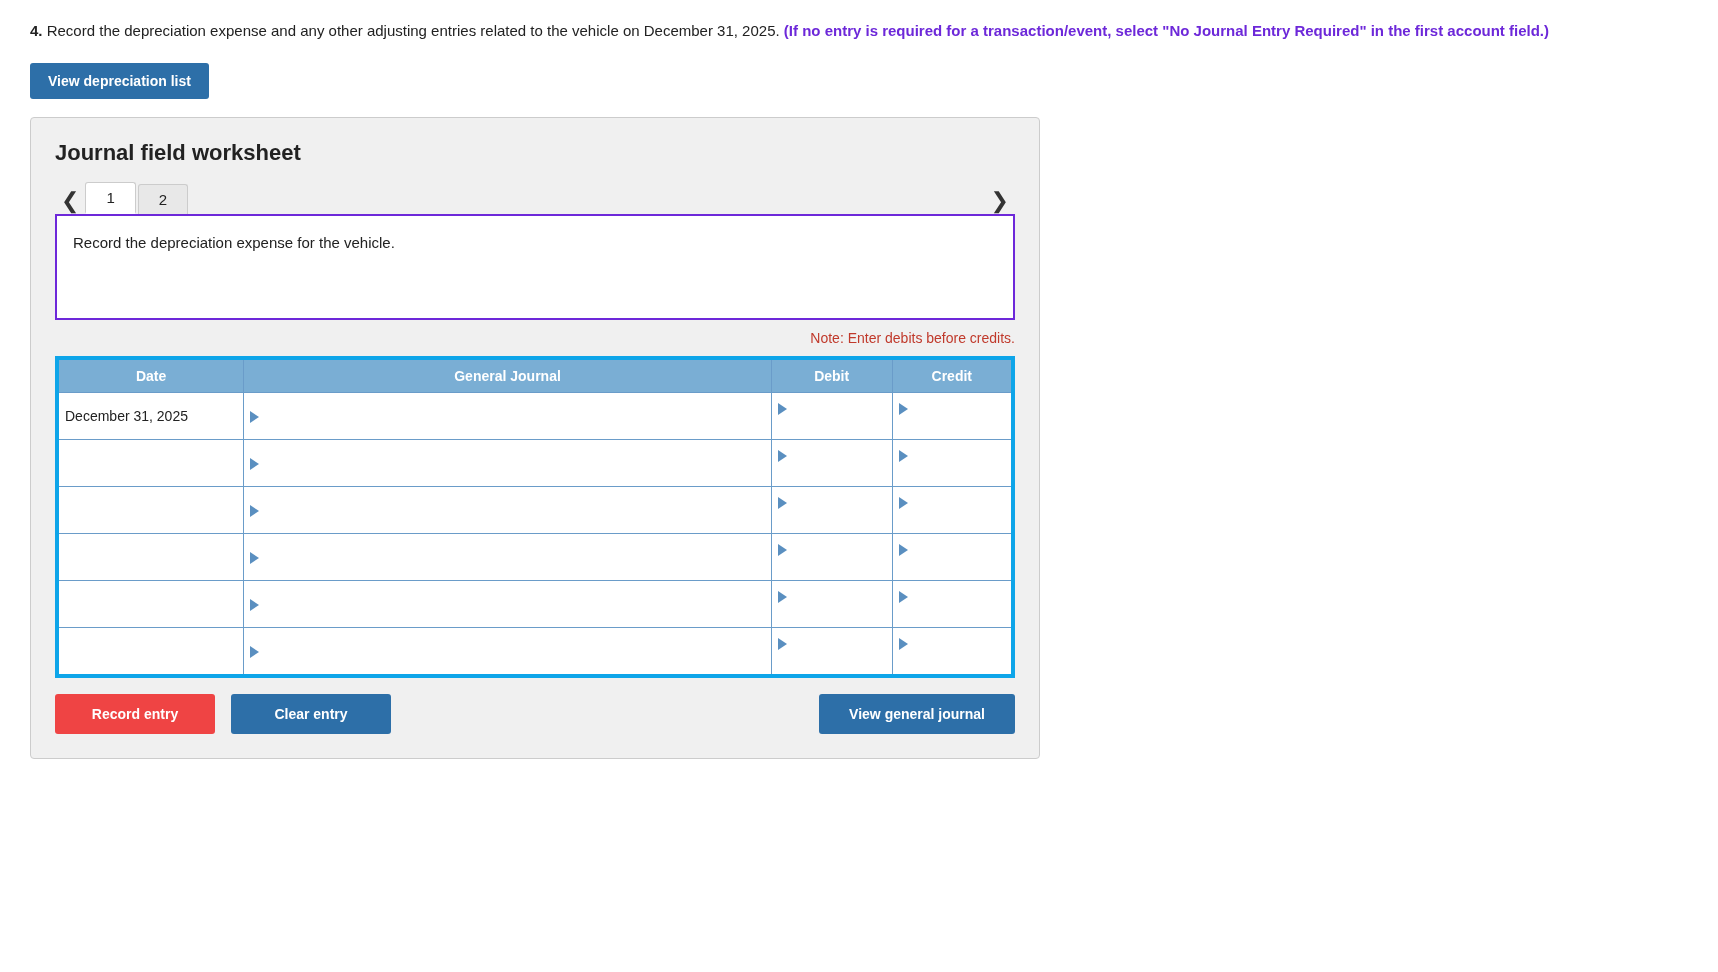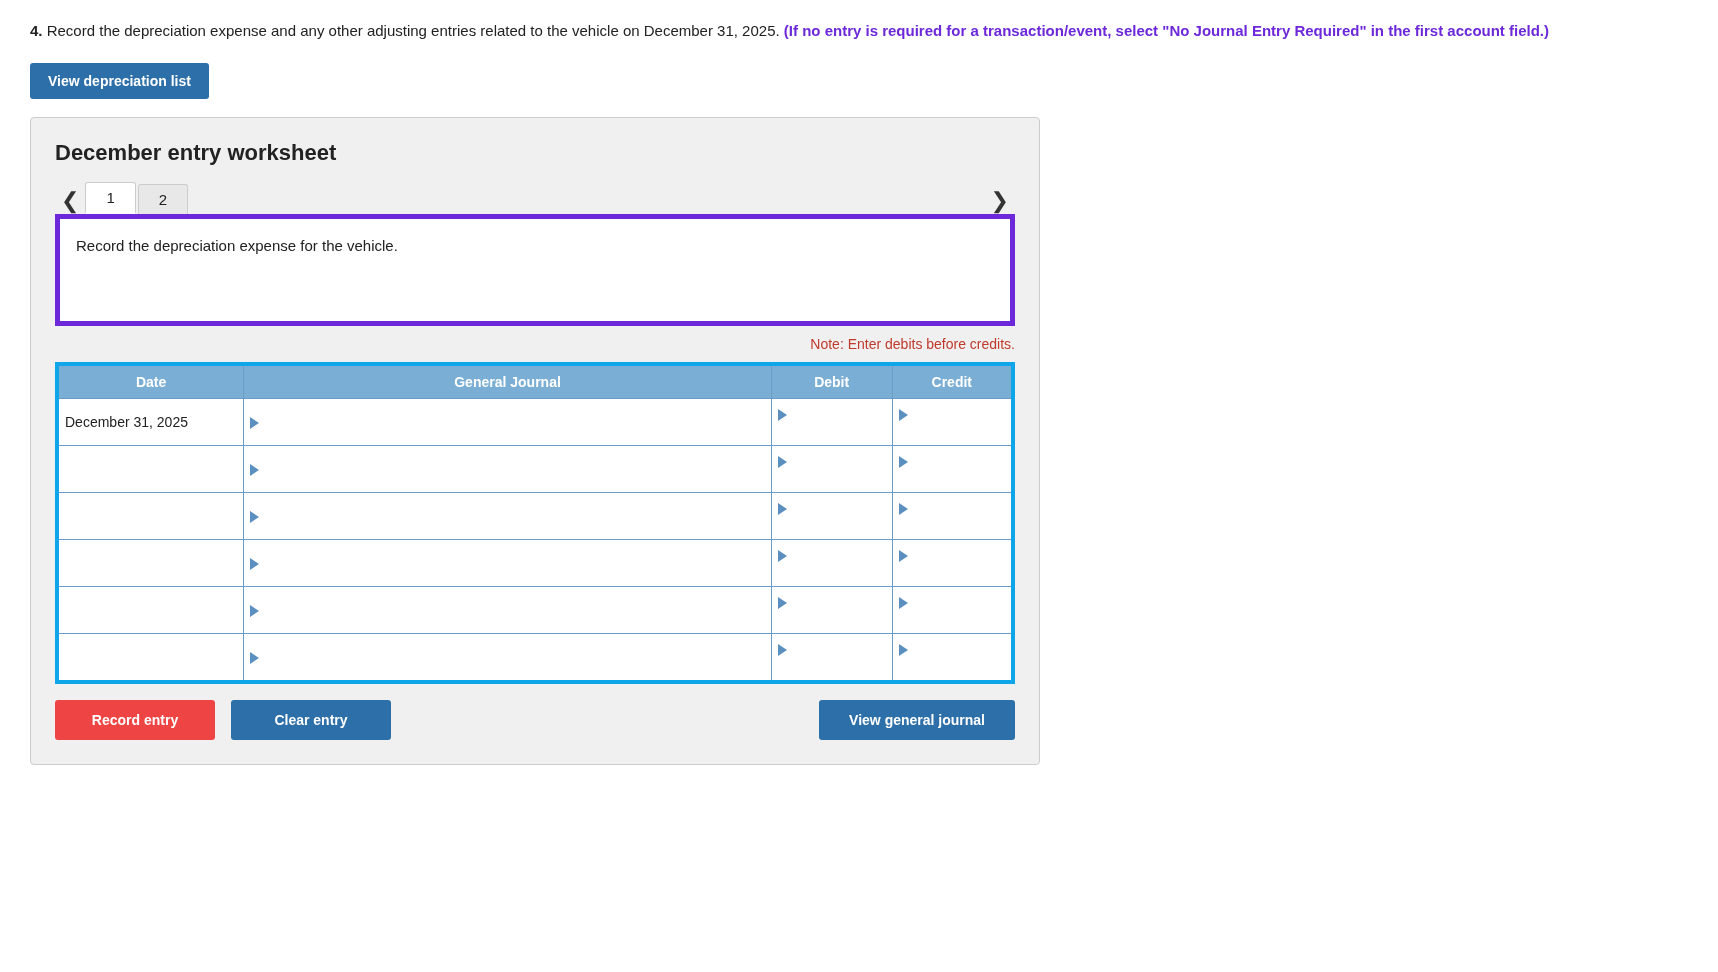--- a/index.html
+++ b/index.html
@@ -78,21 +78,21 @@
       font-size: 22px;
       color: #333;
       cursor: pointer;
       padding: 0 6px;
       user-select: none;
       background: none;
       border: none;
     }
     .tab-content {
       background: #fff;
-      border: 5px solid #6d28d9;
+      border: 2px solid #6d28d9;
       padding: 18px 16px 24px 16px;
       margin-bottom: 10px;
     }
     .tab-instruction {
       font-size: 15px;
       color: #222;
       min-height: 60px;
     }
     .note-text {
       color: #c0392b;
@@ -190,21 +190,21 @@
 
 
 <div class="question-header">
   <span class="question-number">4.</span>
   <span> Record the depreciation expense and any other adjusting entries related to the vehicle on December 31, 2025. </span><span class="bold-red">(If no entry is required for a transaction/event, select "No Journal Entry Required" in the first account field.)</span>
 </div>
 
 <button class="btn-view-transaction">View depreciation list</button>
 
 <div class="worksheet-container">
-  <div class="worksheet-title">December entry worksheet</div>
+  <div class="worksheet-title">Journal field worksheet</div>
 
   <div class="tabs-row">
     <button class="tab-nav-arrow">❮</button>
     <div class="tab-item active">1</div>
     <div class="tab-item">2</div>
     <button class="tab-right-arrow">❯</button>
   </div>
 
   <div class="tab-content">
     <div class="tab-instruction">Record the depreciation expense for the vehicle.</div>

